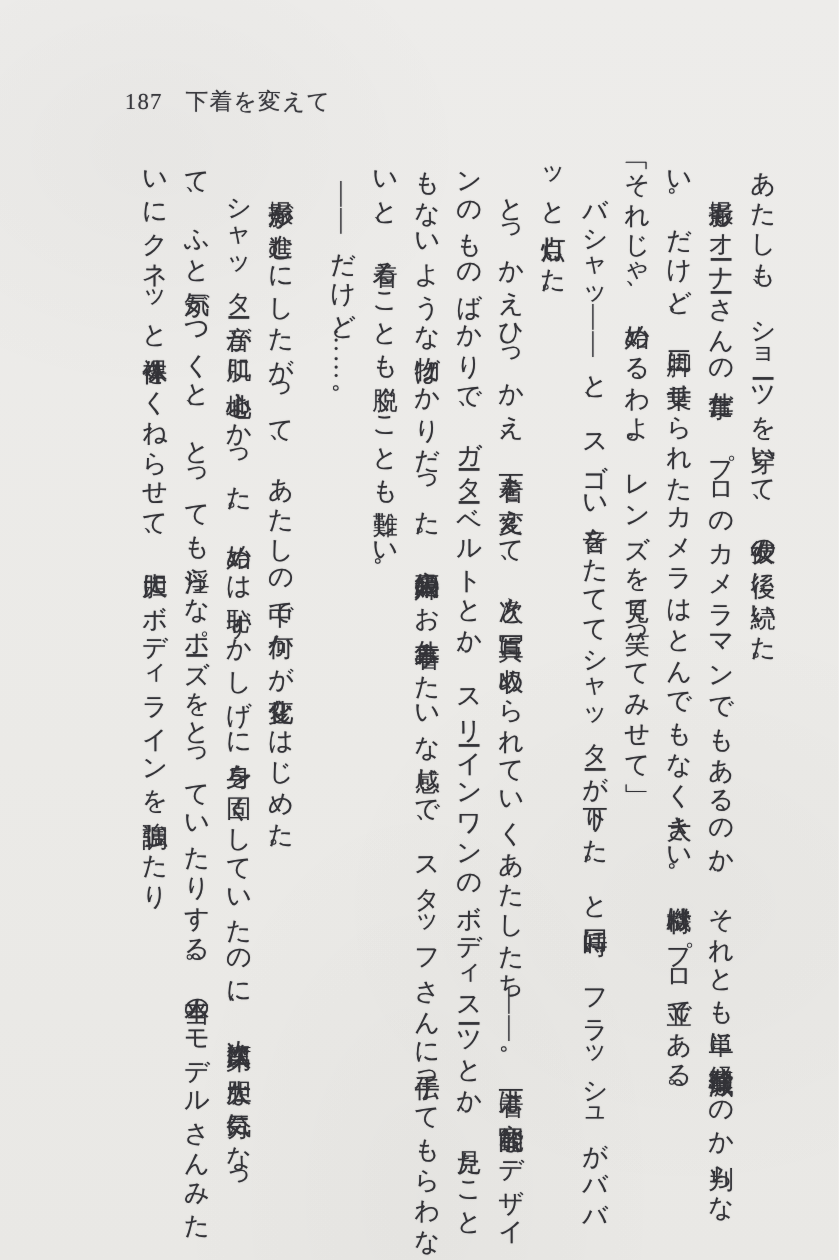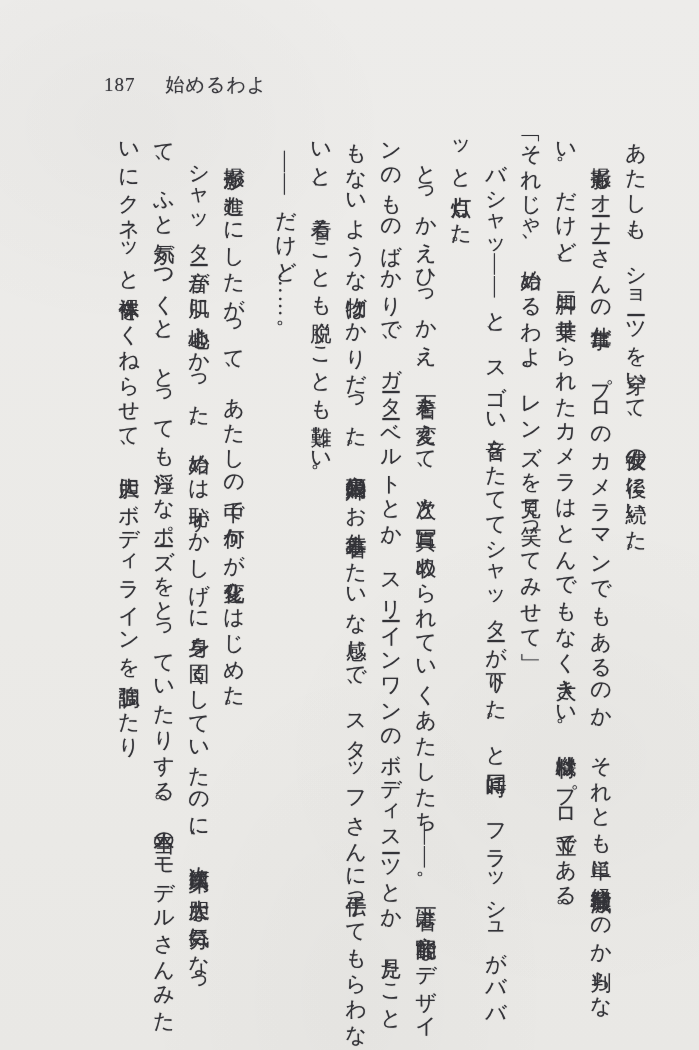--- a/index.html
+++ b/index.html
@@ -26,21 +26,21 @@
     position: absolute;
     top: 72px;
     left: 104px;
     font-size: 19px;
     color: #3a3a3f;
     letter-spacing: 1px;
     text-shadow: 0 0 1px rgba(58,58,63,0.45);
     white-space: nowrap;
   }
   .header .pagenum {
-    margin-right: 30px;
+    margin-right: 19px;
   }
   .text-block {
     position: absolute;
     top: 128px;
     right: 46px;
     height: 908px;
     writing-mode: vertical-rl;
     text-orientation: mixed;
     font-size: 21px;
     line-height: 35px;
@@ -59,21 +59,21 @@
   .text-block p.spacer {
     width: 17px;
     line-height: 17px;
   }
 </style>
 </head>
 <body>
 
 <div class="page">
   <div class="header">
-    <span class="pagenum">187</span><span class="chapter">始めるわよ</span>
+    <span class="pagenum">187</span><span class="chapter">下着を変えて</span>
   </div>
 
   <div class="text-block" id="text-block">
       <p>あたしも、ショーツを穿いて、彼女の後に続いた。</p>
       <p class="indent">撮影もオーナーさんの仕事だ。プロのカメラマンでもあるのか、それとも単に経費節減なのか判らない。だけど、三脚に乗せられたカメラはとんでもなく大きい。機材はプロ並である。</p>
       <p>「それじゃ、始めるわよ。レンズを見て笑ってみせて」</p>
       <p class="indent">バシャッ――と、スゴい音をたててシャッターが下りた。と同時に、フラッシュがババッと点灯した。</p>
       <p class="indent">とっかえひっかえ、下着を変えて、次々と写真に収められていくあたしたち――。下着は官能的なデザインのものばかりで、ガーターベルトとか、スリーインワンのボディスーツとか、見たこともないような物ばかりだった。高級娼婦のお仕事着みたいな感じで、スタッフさんに手伝ってもらわないと、着ることも脱ぐことも難しい。</p>
       <p class="indent">――だけど……。</p>
       <p class="spacer"></p>

